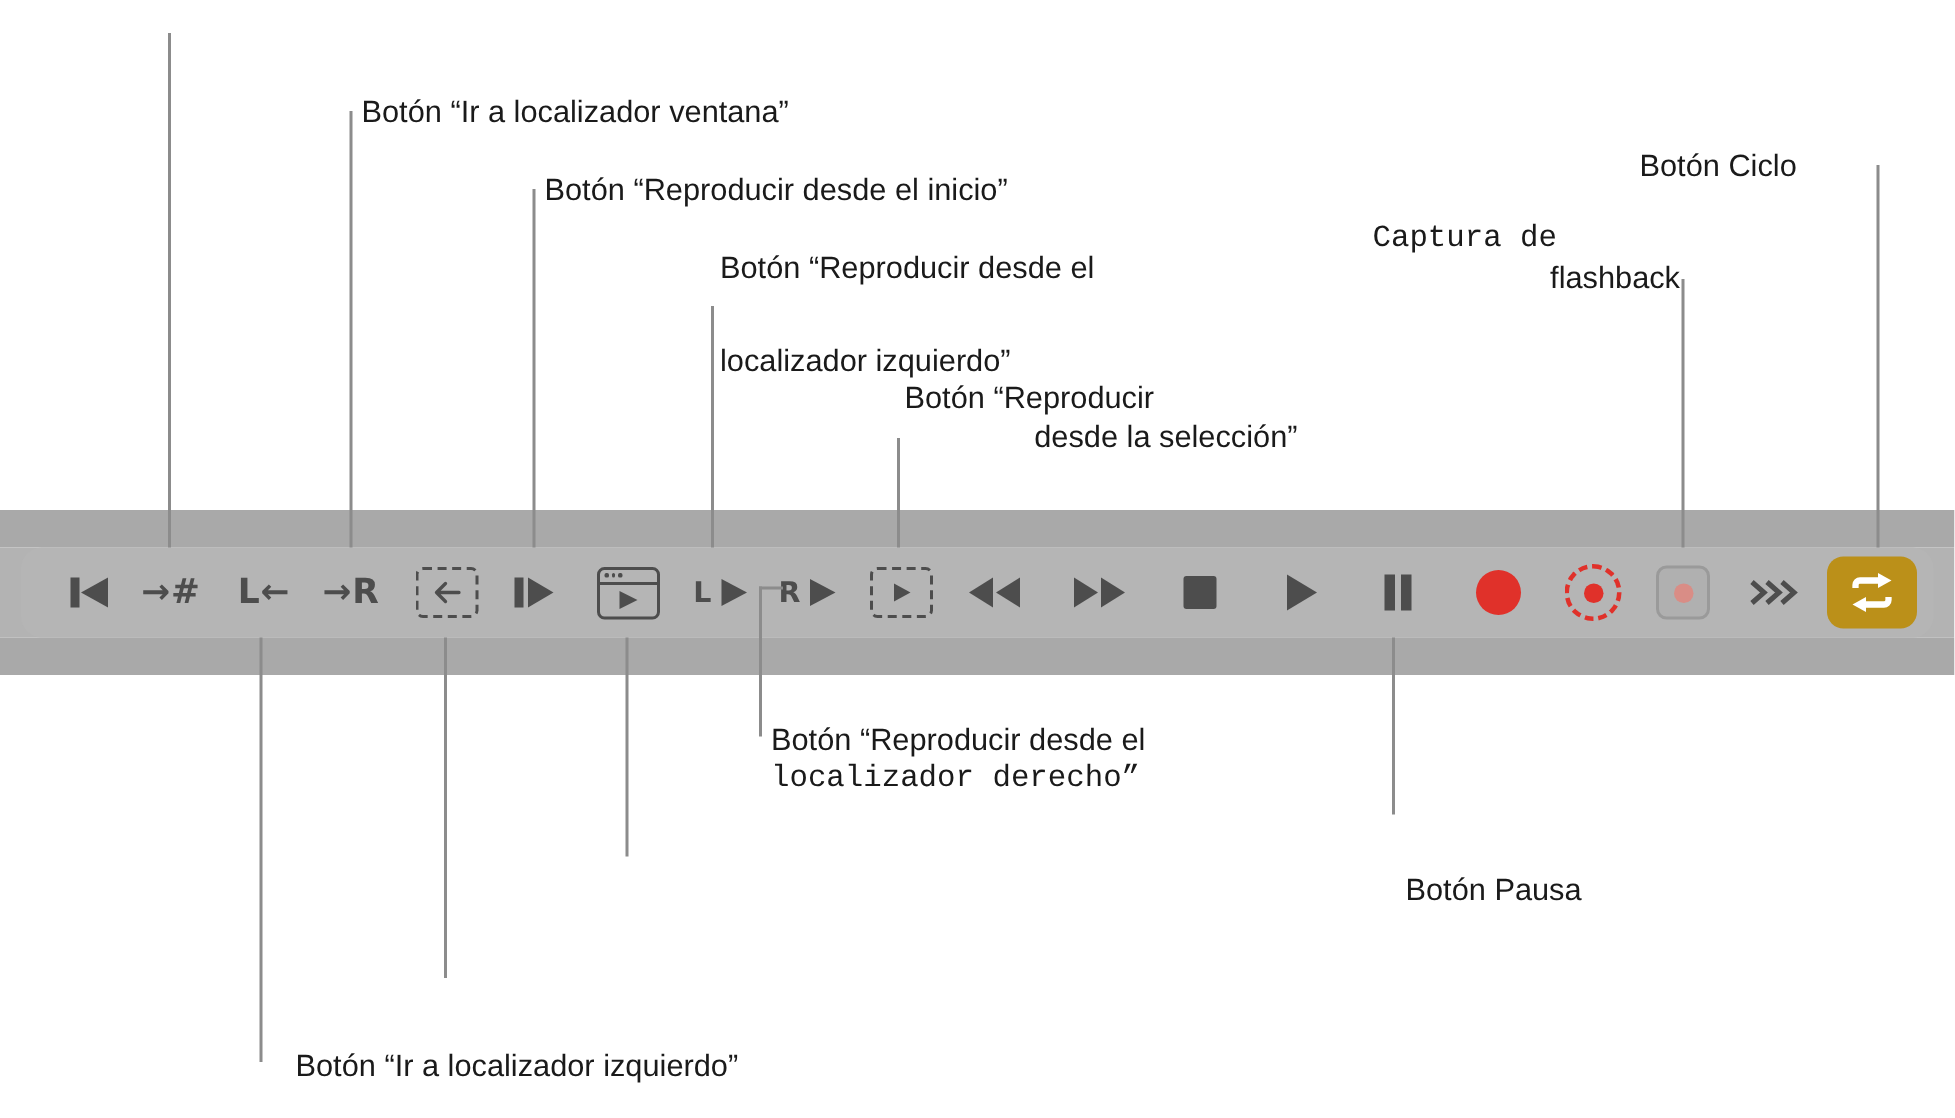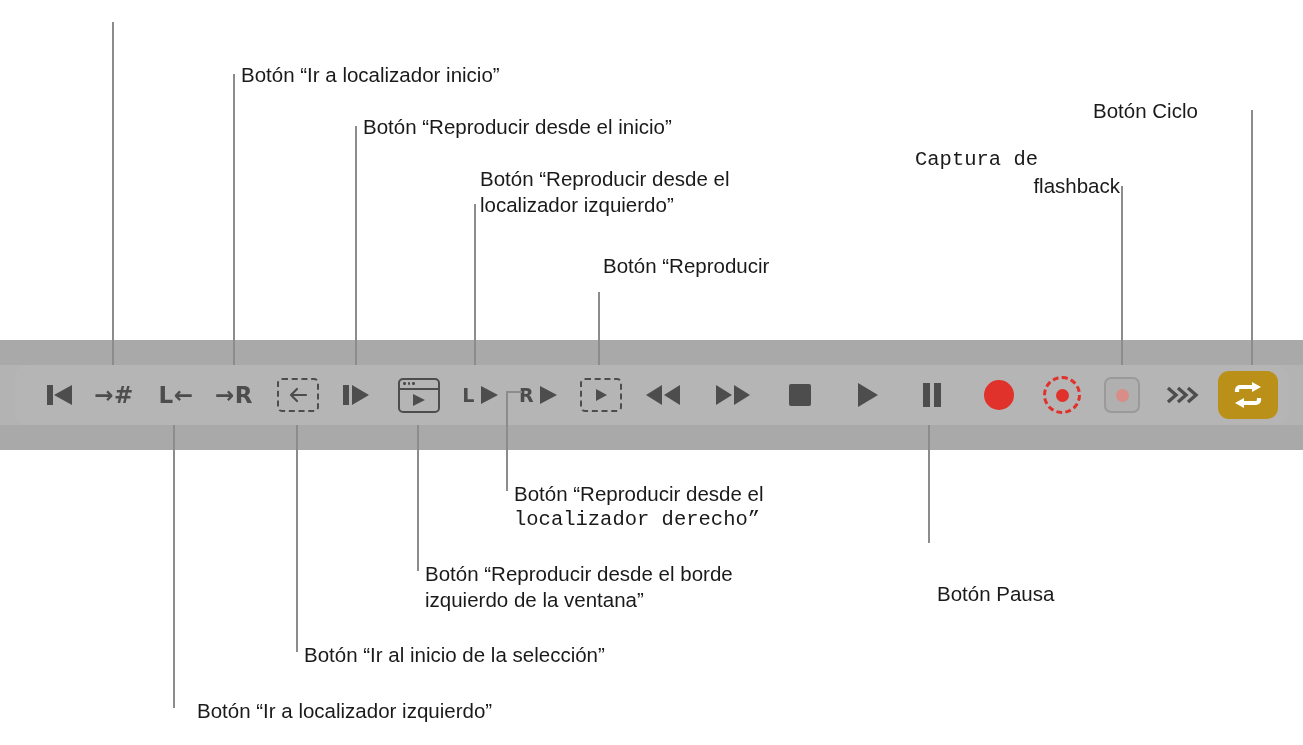--- a/index.html
+++ b/index.html
@@ -258,49 +258,45 @@
 
   <div class="calloutline h" style="left:506px;top:391px;width:16px;height:1.6px;"></div>
   <div class="calloutline" style="left:506px;top:391px;height:100px;"></div>
 
   <div class="calloutline" style="left:928px;top:425px;height:118px;"></div>
   <div class="calloutline" style="left:417px;top:425px;height:146px;"></div>
   <div class="calloutline" style="left:296px;top:425px;height:227px;"></div>
   <div class="calloutline" style="left:173px;top:425px;height:283px;"></div>
 
 
-  <div class="lbl" style="left:241px;top:62px;">Botón “Ir a localizador inicio”</div>
+  <div class="lbl" style="left:241px;top:62px;">Botón “Ir a localizador ventana”</div>
 
   <div class="lbl" style="left:363px;top:114px;">Botón “Reproducir desde el inicio”</div>
 
   <div style="position:absolute;left:480px;top:166px;">
     <div class="lbl" style="position:static;">Botón “Reproducir desde el</div>
-    <div class="lbl" style="position:static;">localizador izquierdo”</div>
+    <div class="lbl" style="position:static;margin-top:36px;">localizador izquierdo”</div>
   </div>
 
   <div style="position:absolute;left:603px;top:253px;width:262px;text-align:right;">
     <div class="lbl" style="position:static;text-align:left;display:block;">Botón “Reproducir</div>
+    <div class="lbl" style="position:static;text-align:right;display:block;">desde la selección”</div>
   </div>
 
   <div style="position:absolute;left:915px;top:147px;width:205px;text-align:left;">
     <div class="lbl" style="position:static;display:block;font-family:Liberation Mono, monospace;">Captura de</div>
     <div class="lbl" style="position:static;display:block;text-align:right;">flashback</div>
   </div>
 
   <div class="lbl" style="left:1093px;top:98px;">Botón Ciclo</div>
 
   <div style="position:absolute;left:514px;top:481px;">
     <div class="lbl" style="position:static;display:block;">Botón “Reproducir desde el</div>
     <div class="lbl" style="position:static;display:block;font-family:Liberation Mono, monospace;">localizador derecho”</div>
   </div>
 
   <div class="lbl" style="left:937px;top:533px;margin-top:48px;">Botón Pausa</div>
 
-  <div style="position:absolute;left:425px;top:561px;">
-    <div class="lbl" style="position:static;display:block;">Botón “Reproducir desde el borde</div>
-    <div class="lbl" style="position:static;display:block;">izquierdo de la ventana”</div>
-  </div>
-
-  <div class="lbl" style="left:304px;top:642px;">Botón “Ir al inicio de la selección”</div>
+
 
   <div class="lbl" style="left:197px;top:698px;text-align:right;">Botón “Ir a localizador izquierdo”</div>
 
 </div>
 
 </body></html>

